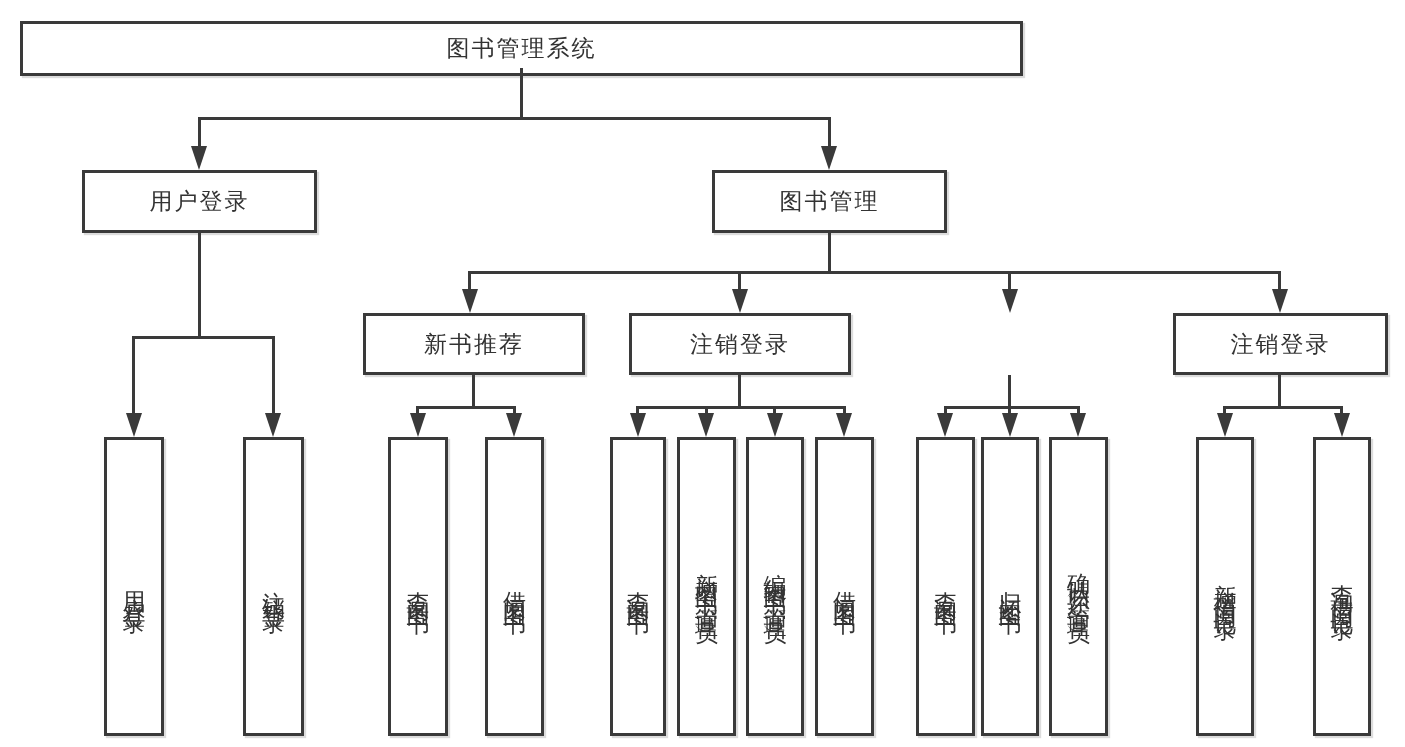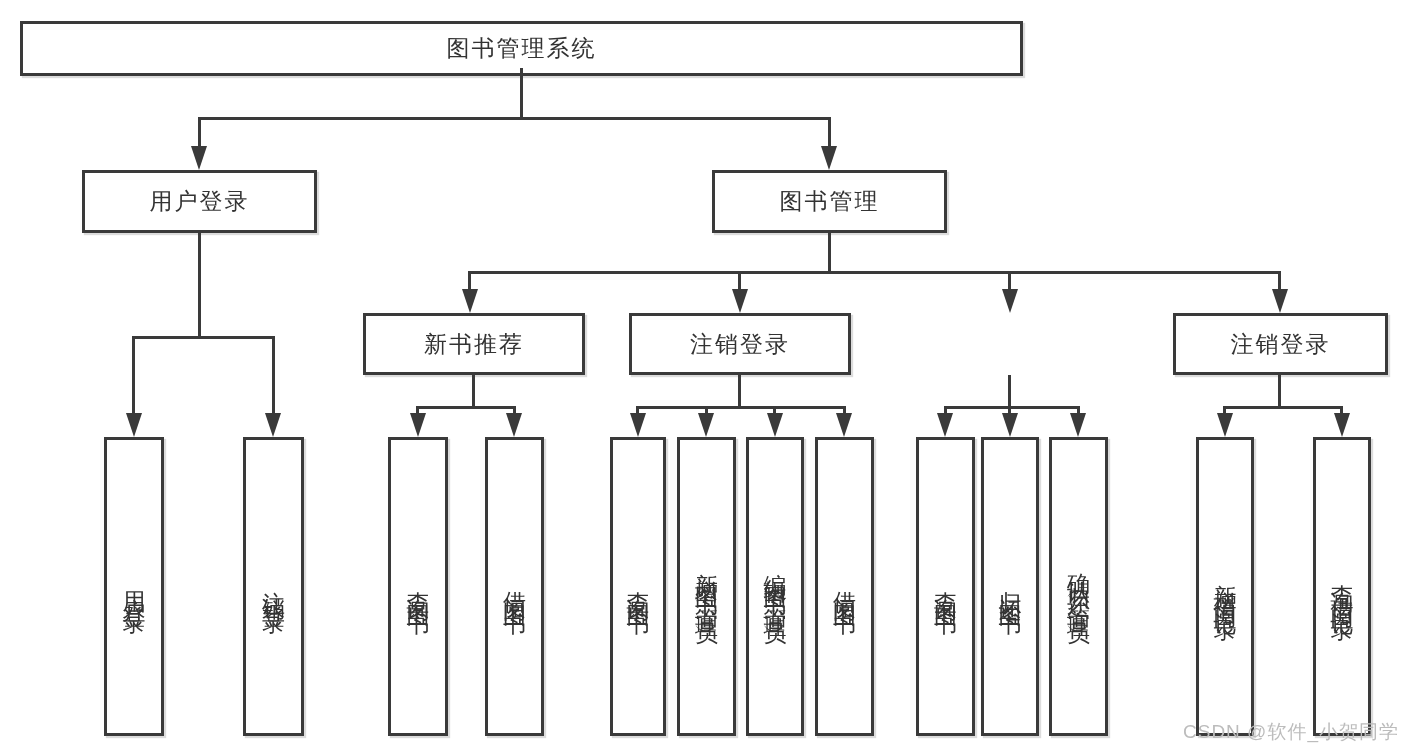--- a/index.html
+++ b/index.html
@@ -123,15 +123,14 @@
   <div class="box vbox" style="left:746px;top:437px;width:58px;height:299px;">编辑图书（管理员）</div>
   <div class="box vbox" style="left:815px;top:437px;width:59px;height:299px;">借阅图书</div>
 
   <div class="box vbox" style="left:916px;top:437px;width:59px;height:299px;">查询图书</div>
   <div class="box vbox" style="left:981px;top:437px;width:58px;height:299px;">归还图书</div>
   <div class="box vbox" style="left:1049px;top:437px;width:59px;height:299px;">确认归还（管理员）</div>
 
   <div class="box vbox" style="left:1196px;top:437px;width:58px;height:299px;">新增借阅记录</div>
   <div class="box vbox" style="left:1313px;top:437px;width:58px;height:299px;">查询借阅记录</div>
 
-  <div id="watermark">CSDN @软件_小贺同学</div>
 
 </div>
 
 </body></html>

